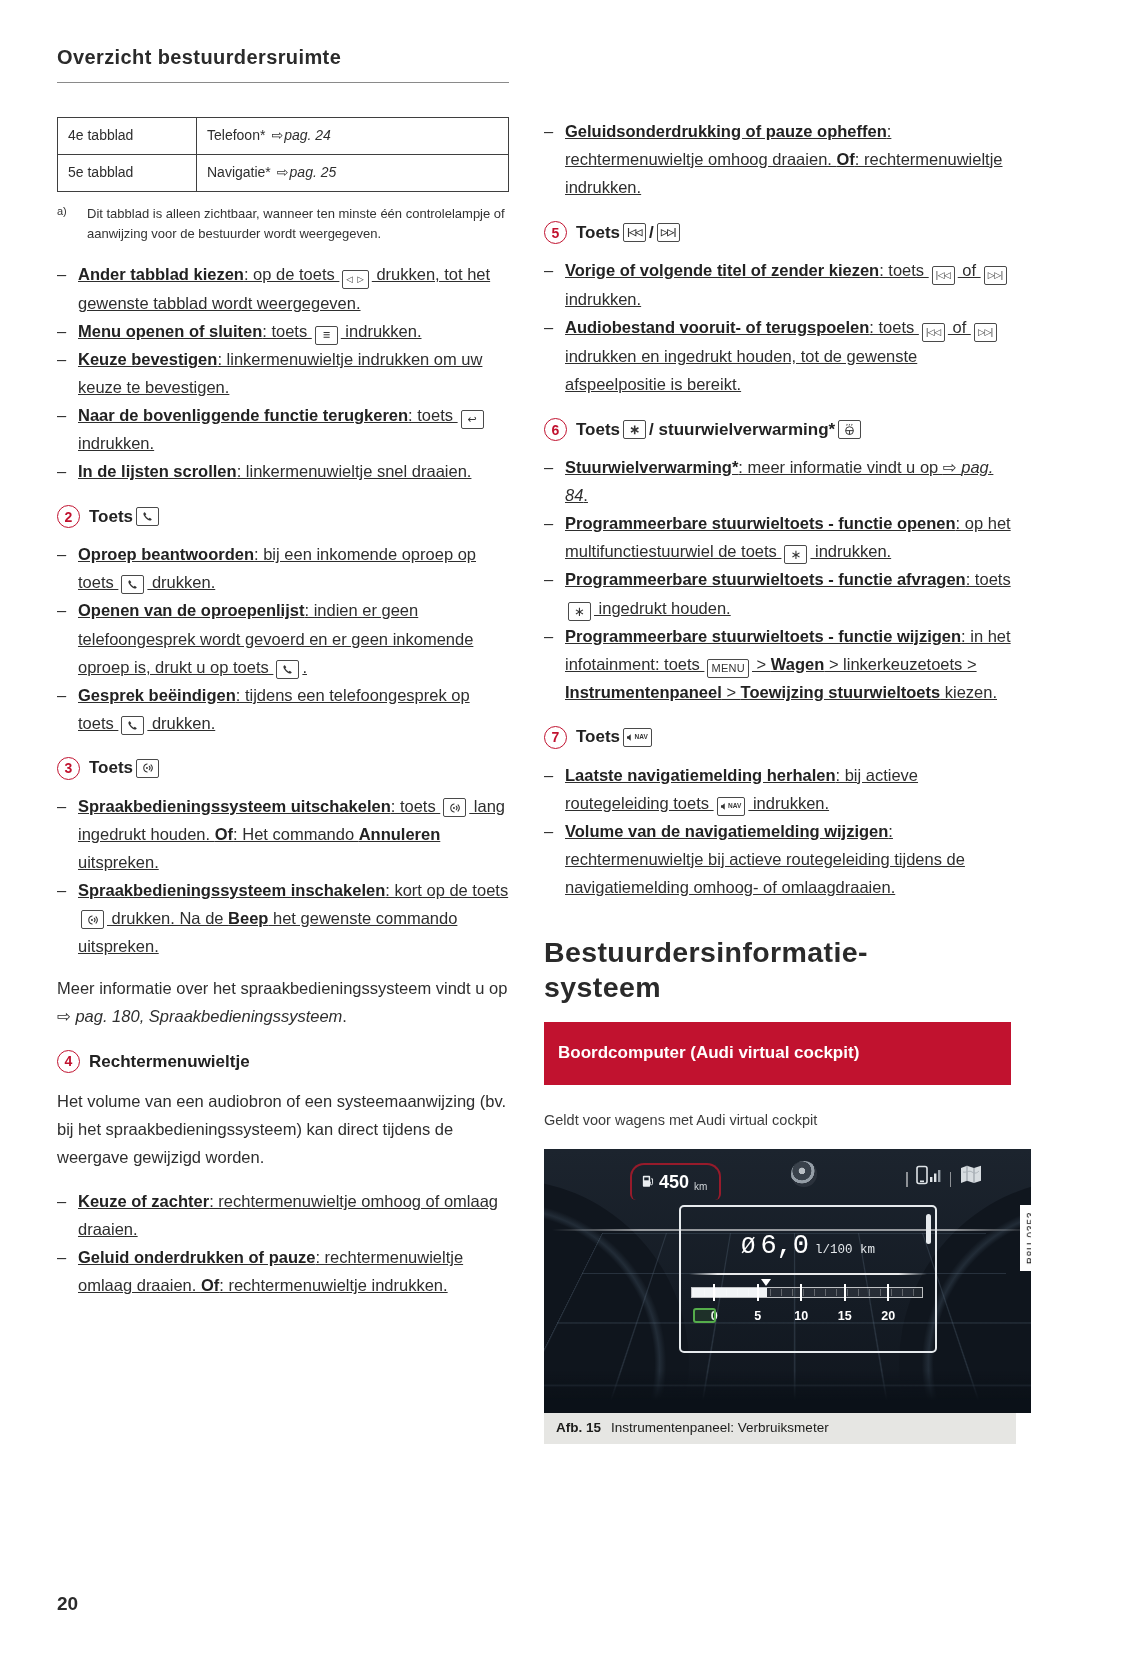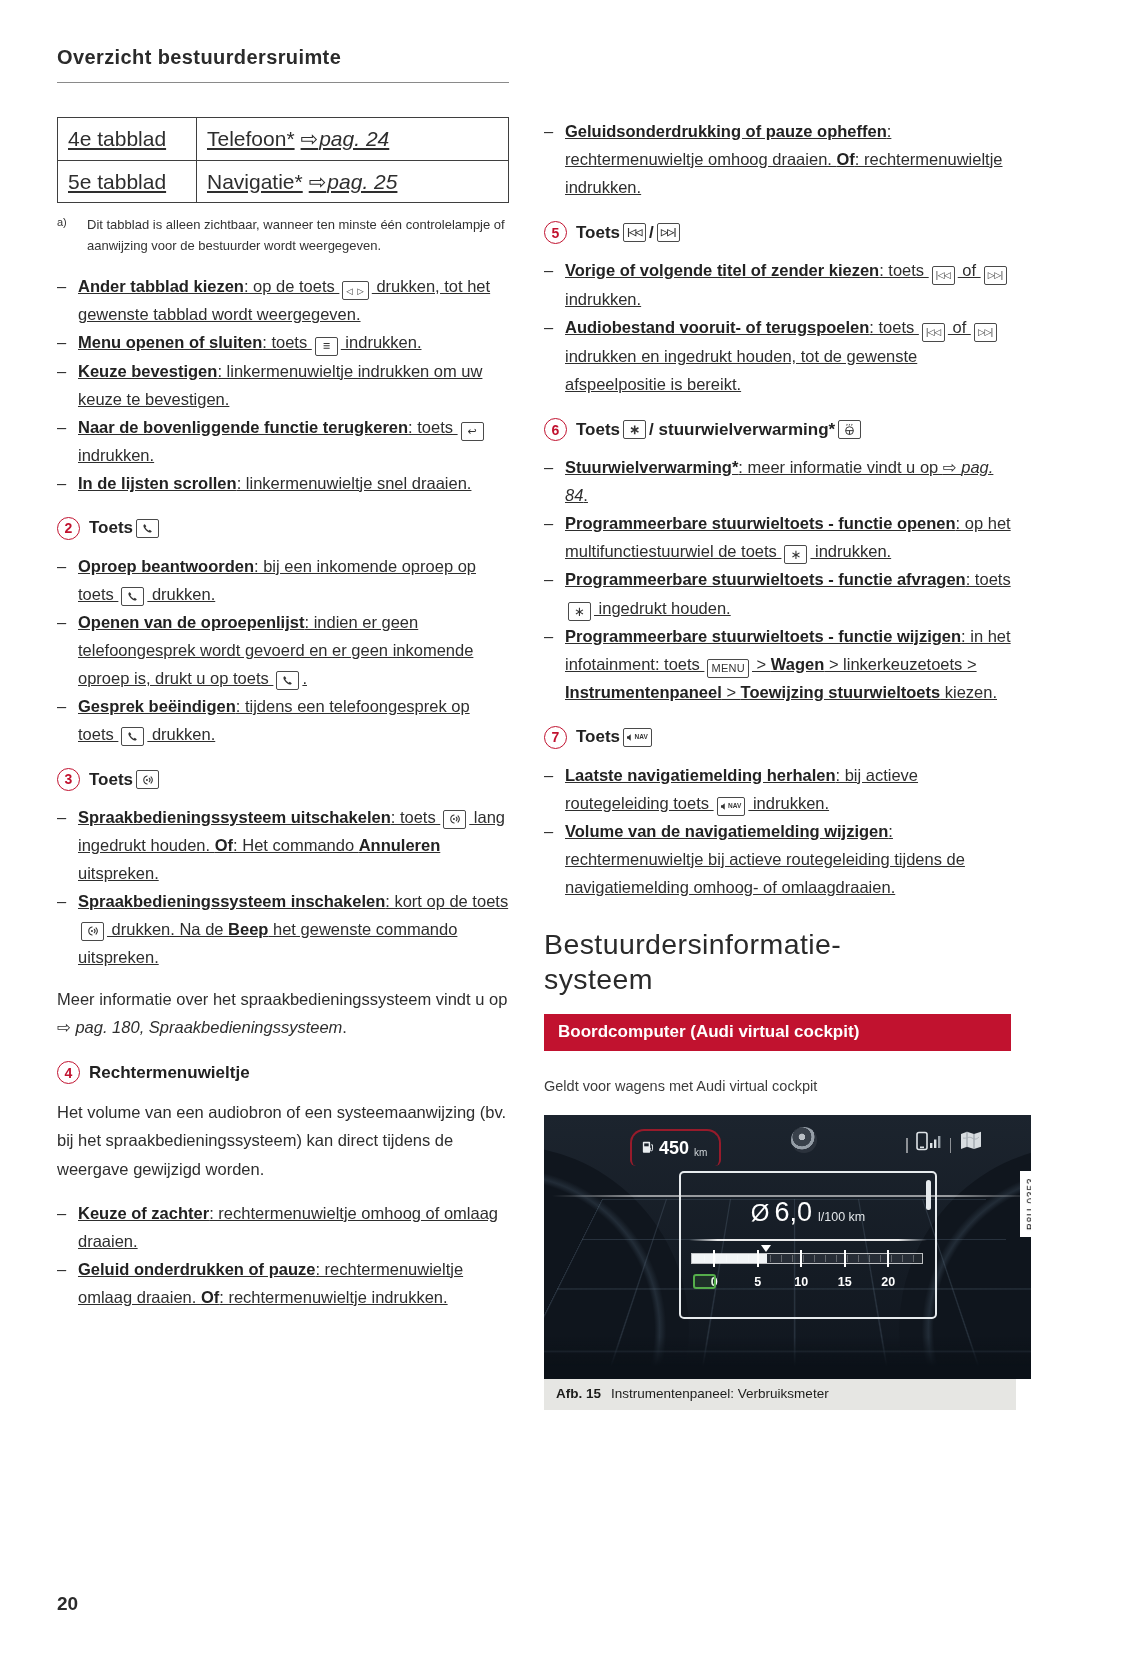--- a/index.html
+++ b/index.html
@@ -9,21 +9,21 @@
   
   .hdr{width:452px;border-bottom:1.5px solid #8a8a8a;padding-bottom:8px;margin-bottom:34px;}
   .hdr h1{margin:0;font-size:20px;letter-spacing:.4px;color:#2b2b2b;}
   
   .cols{display:grid;grid-template-columns:452px 500px;column-gap:35px;}
   .colL{width:452px;}
   .colR{width:500px;}
   #right-blocks{width:472px;}
   
   table.tabs{border-collapse:collapse;width:452px;margin:0 0 12px 0;}
-  table.tabs td{border:1.4px solid #3f3f3f;padding:3px 10px;height:30px;font-size:21px;text-decoration:underline;}
+  table.tabs td{border:1.4px solid #3f3f3f;padding:3px 10px;height:30px;font-size:14px;}
   table.tabs td.c1{width:118px;}
   .ref-arrow{margin:0 1px 0 6px;font-style:normal;}
   .ref-it{font-style:italic;}
   
   .footnote{display:flex;font-size:13px;line-height:1.55;color:#333;margin:4px 0 16px 0;}
   .fn-marker{flex:none;width:30px;font-size:11px;position:relative;top:-1px;}
   
   .bullets{margin:0 0 10px 0;}
   .bullet{position:relative;padding-left:21px;text-decoration:underline;}
   .bullet::before{content:"–";position:absolute;left:0;top:0;color:#2e2e2e;}
@@ -41,24 +41,24 @@
        font-size:10.5px;line-height:1;vertical-align:-2px;margin:0 3px;white-space:nowrap;}
   .key svg{display:block;}
   .key-tabs .klbl{font-size:8.5px;letter-spacing:1px;}
   .key-menu .klbl{font-size:12.5px;}
   .key-back .klbl{font-size:11px;}
   .key-prev .klbl,.key-next .klbl{font-size:9px;letter-spacing:-.5px;}
   .key-asterisk .klbl{font-size:13px;}
   .key-menukey .klbl{font-size:11px;letter-spacing:.3px;}
   .key-navspeaker .klbl{font-size:6.5px;font-weight:700;margin-left:1.5px;}
   
-  .sechead{font-size:28.5px;font-weight:400;line-height:1.22;letter-spacing:.4px;color:#2a2a2a;
-           margin:26px 0 18px 0;}
+  .sechead{font-size:28.5px;font-weight:700;line-height:1.22;letter-spacing:.4px;color:#2a2a2a;
+           margin:34px 0 18px 0;}
   .redbar{width:467px;box-sizing:border-box;background:var(--red);color:#fff;font-weight:700;
-          font-size:17px;padding:4px 14px;margin:0 0 23px 0;}
+          font-size:17px;padding:17px 14px;margin:0 0 23px 0;}
   .note{font-size:14.5px;color:#3c3c3c;margin:2px 0 16px 0;}
   
   .figure{position:relative;width:500px;height:264px;overflow:hidden;
           background:linear-gradient(#1c242e,#151c25 55%,#10161e);}
   .gcircle{position:absolute;width:370px;height:370px;border-radius:50%;z-index:0;
            background:radial-gradient(circle,#0f151d 57.5%,#222c37 59.5%,#10161e 62%);}
   .gcircle.gl{left:-225px;top:30px;} .gcircle.gr{right:-225px;top:30px;}
   .horizon{position:absolute;left:8px;right:8px;top:80px;height:1.5px;z-index:1;
            background:linear-gradient(90deg,transparent,rgba(255,255,255,.55) 18%,rgba(255,255,255,.55) 82%,transparent);}
   .grid{position:absolute;left:58px;right:58px;top:84px;bottom:8px;z-index:0;opacity:.85;
@@ -74,21 +74,21 @@
   .ru{font-size:10px;color:#cfd4d8;align-self:flex-end;margin-bottom:1px;}
   .wheel{position:absolute;left:247px;top:12px;z-index:2;width:26px;height:26px;border-radius:50%;
          background:radial-gradient(circle at 42% 38%,#b9bfc5 0 14%,#39414b 16% 42%,#959ea7 44% 56%,#2b323c 58% 100%);}
   .status{position:absolute;right:60px;top:15px;z-index:2;display:flex;align-items:center;gap:7px;}
   .vsep{width:1.5px;height:15px;background:rgba(255,255,255,.5);}
   .side-label{position:absolute;right:0;top:56px;z-index:3;background:#fff;color:#151515;
               writing-mode:vertical-rl;transform:rotate(180deg);font-size:10.5px;letter-spacing:.6px;
               padding:7px 3px;}
   .display{position:absolute;left:135px;top:56px;width:258px;height:148px;z-index:2;
            border:2px solid #e7ebee;border-radius:5px;box-sizing:border-box;}
-  .consumption{position:absolute;top:26px;left:0;right:0;text-align:center;color:#fff;line-height:1;}
+  .consumption{position:absolute;top:26px;left:0;right:0;text-align:center;color:#fff;line-height:1;font-family:Liberation Mono, monospace;}
   .avg-sym{font-size:24px;font-weight:400;margin-right:5px;}
   .avg-val{font-size:27px;font-weight:500;}
   .avg-unit{font-size:12.5px;color:#e3e7ea;margin-left:6px;}
   .pline{position:absolute;top:66px;left:8px;right:8px;height:2px;
          background:linear-gradient(90deg,transparent,rgba(255,255,255,.9) 12%,rgba(255,255,255,.9) 88%,transparent);}
   .gaugewrap{position:absolute;top:72px;left:10px;right:12px;height:48px;}
   .gpointer{position:absolute;top:0;width:0;height:0;transform:translateX(-50%);
             border-left:5px solid transparent;border-right:5px solid transparent;border-top:7px solid #fff;}
   .gbar{position:absolute;top:8px;left:0;right:0;height:11px;border:1px solid rgba(255,255,255,.7);
         background:rgba(255,255,255,.08);box-sizing:border-box;}

